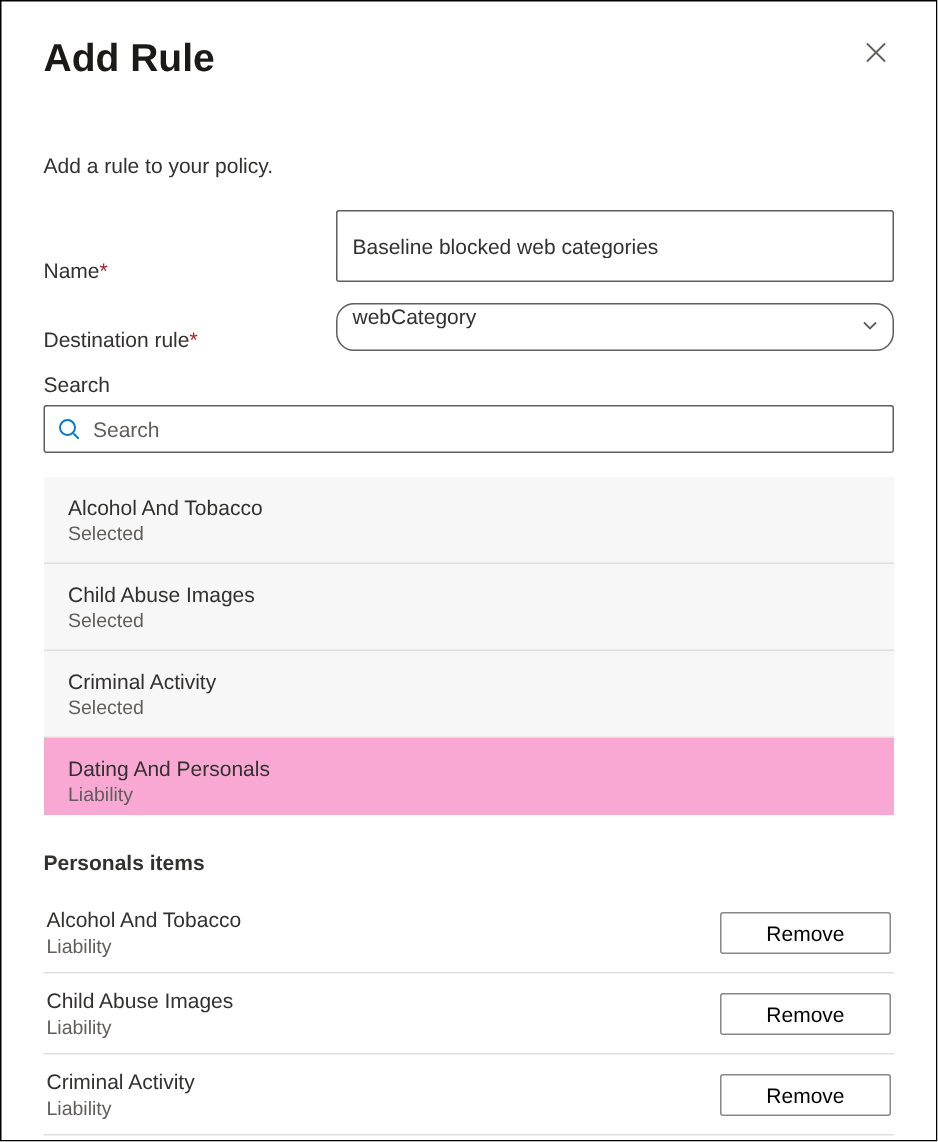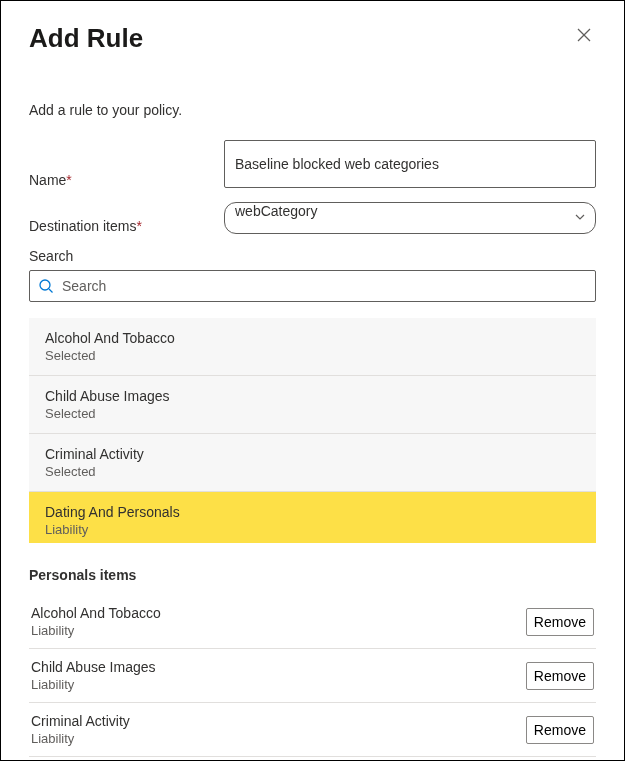--- a/index.html
+++ b/index.html
@@ -139,21 +139,21 @@
       background: #f7f7f7;
       position: relative;
     }
     .list-item {
       padding: 12px 16px;
       border-bottom: 1px solid #e1dfdd;
       background: #f7f7f7;
       cursor: pointer;
     }
     .list-item.white {
-      background: #fde047;
+      background: #f9a8d4;
     }
     .list-item-title {
       font-size: 14px;
       color: #323130;
       margin-bottom: 2px;
     }
     .list-item-sub {
       font-size: 13px;
       color: #605e5c;
     }
@@ -196,21 +196,21 @@
       color: #323130;
       margin-bottom: 2px;
     }
     .selected-item-text .sub {
       font-size: 13px;
       color: #605e5c;
     }
     .remove-btn {
       border: 1px solid #8a8886;
       background: #fff;
-      padding: 5px 7px;
+      padding: 5px 30px;
       font-size: 14px;
       font-family: inherit;
       cursor: pointer;
       border-radius: 2px;
       margin-left: 32px;
     }
   </style>
 </head>
 <body>
 
@@ -229,21 +229,21 @@
 
   <div class="form-row">
     <div class="form-label">
       <span>Name</span><span class="required">*</span>
     </div>
     <input type="text" class="text-input" value="Baseline blocked web categories" style="">
   </div>
 
   <div class="form-row">
     <div class="form-label">
-      <span>Destination items</span><span class="required">*</span>
+      <span>Destination rule</span><span class="required">*</span>
     </div>
     <div class="select-wrap">
       <div class="select">webCategory</div>
       <span class="chevron">
         <svg width="12" height="12" viewBox="0 0 12 12" fill="none" stroke="currentColor" stroke-width="1.2">
           <polyline points="2,4 6,8 10,4"></polyline>
         </svg>
       </span>
     </div>
   </div>

